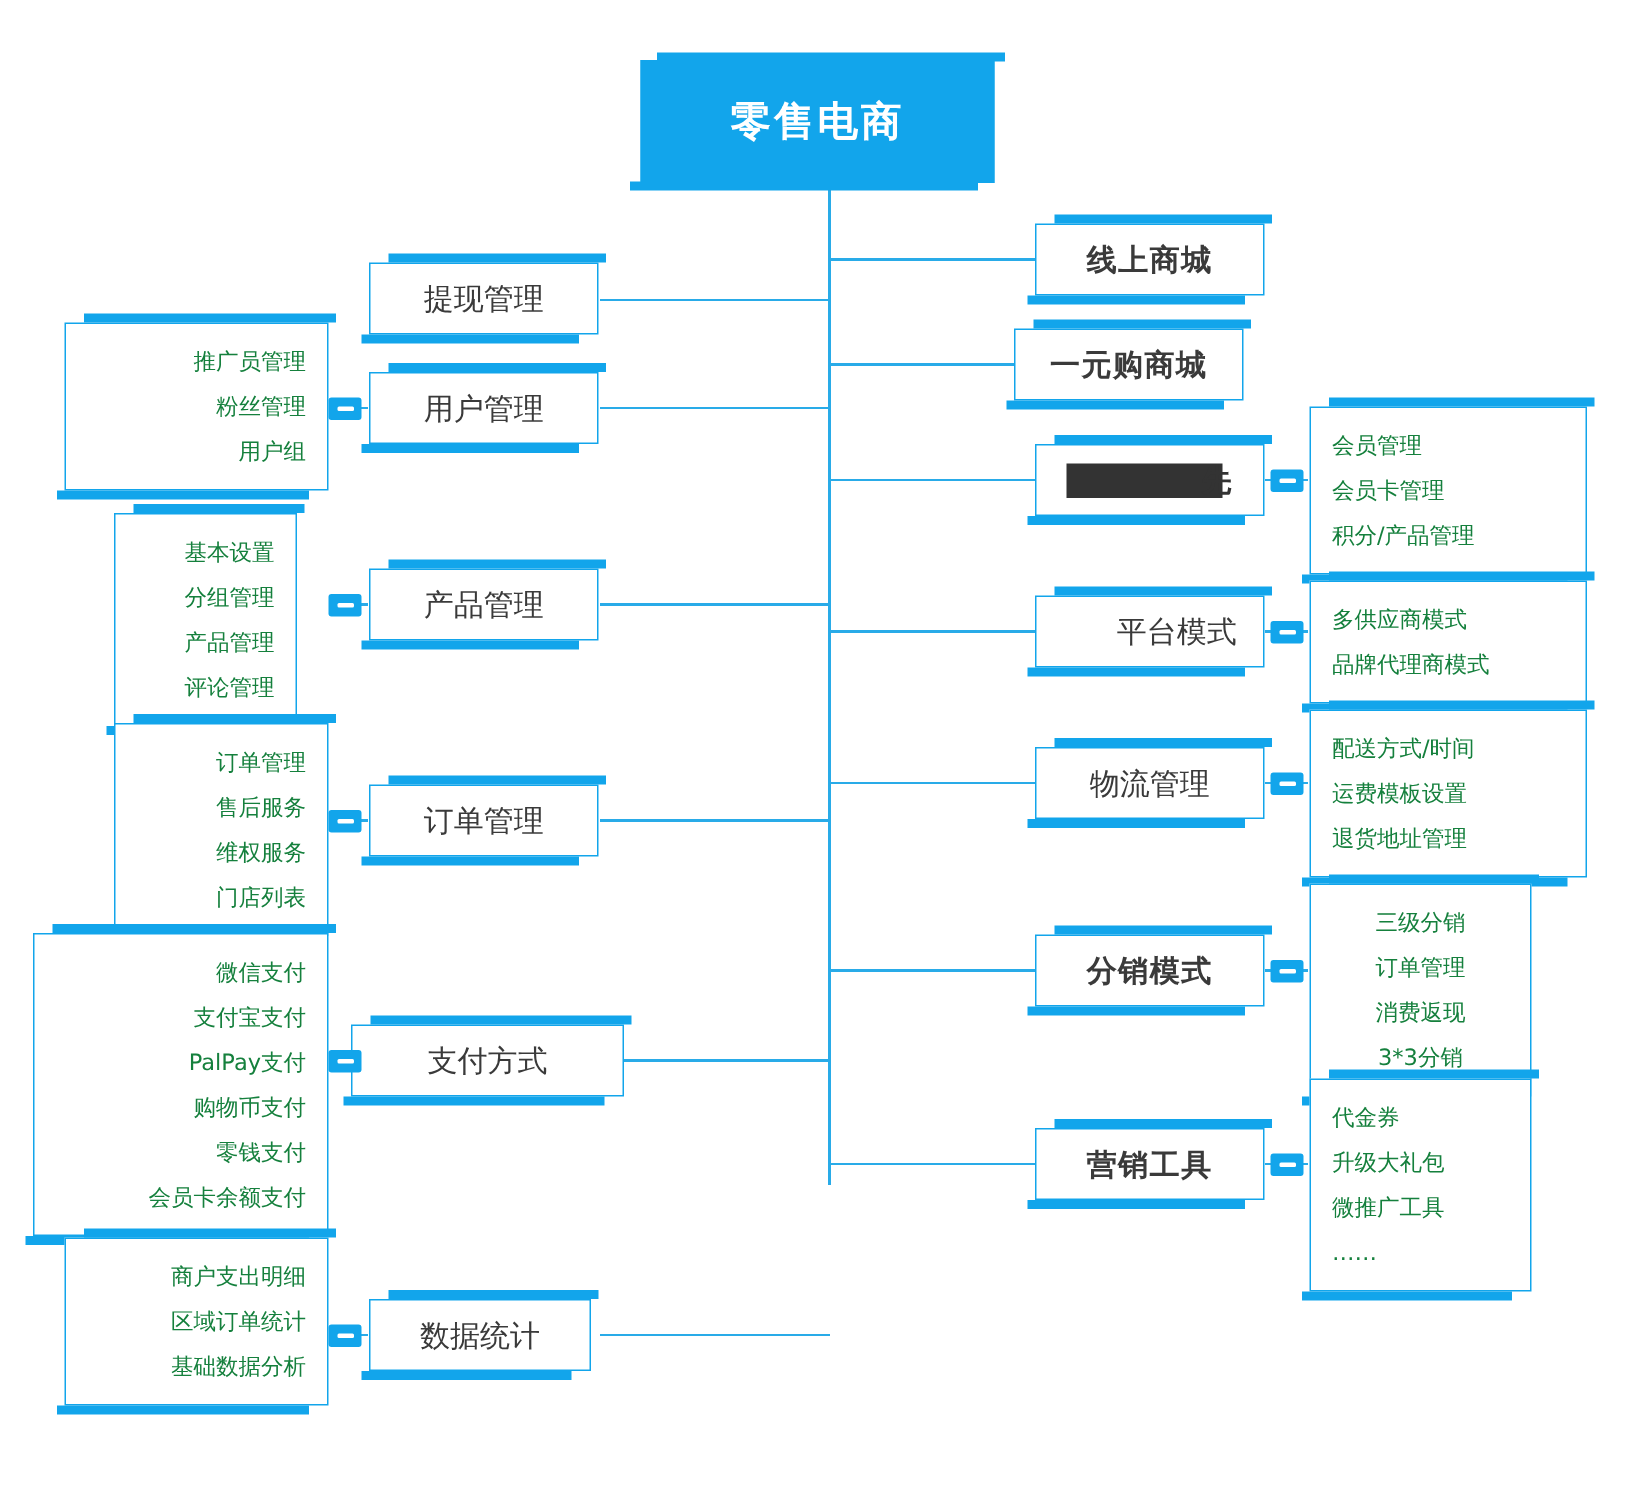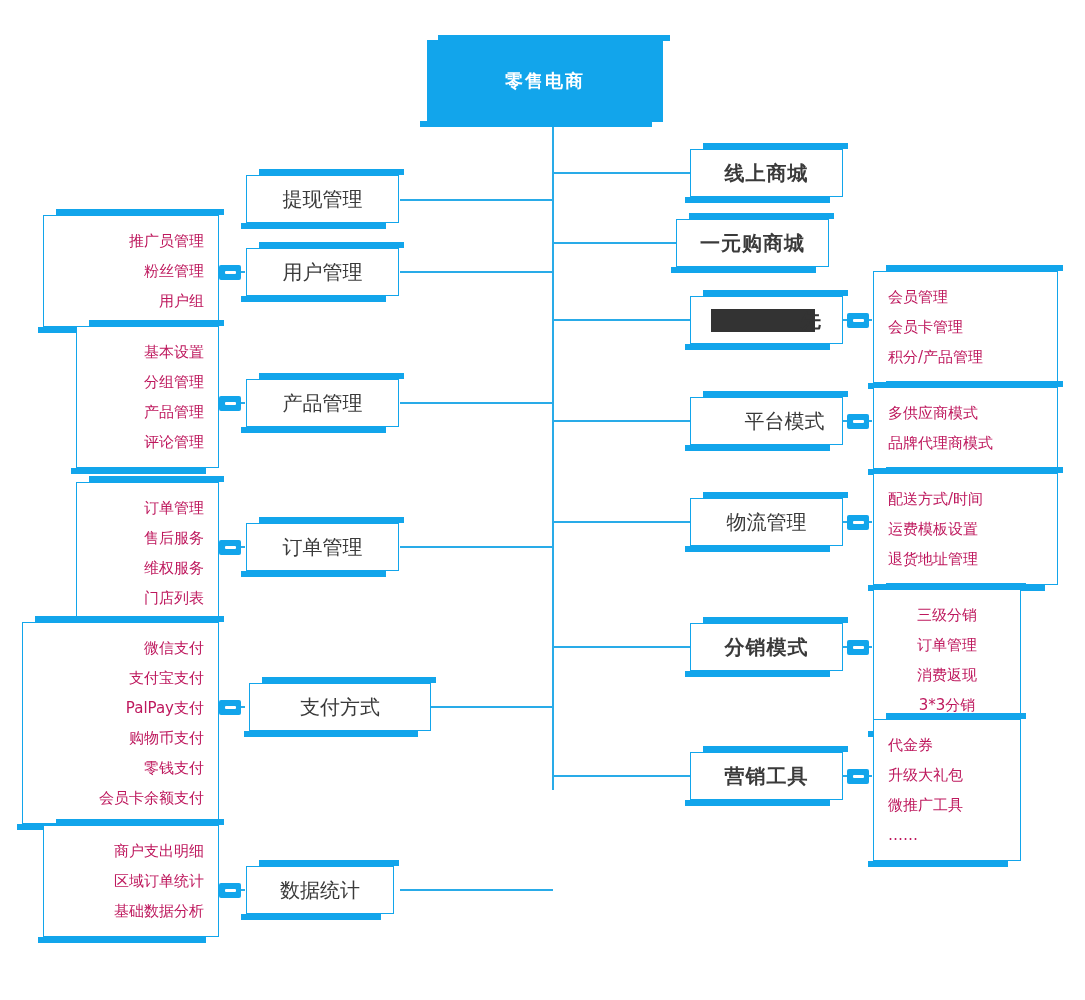--- a/index.html
+++ b/index.html
@@ -59,40 +59,40 @@
     bottom: -7px;
     left: -6px;
     right: 12px;
   }
 
   
   .node.root {
     background: #12a5eb;
     border-color: #12a5eb;
     color: #ffffff;
-    font-size: 18px;
+    font-size: 27px;
     font-weight: bold;
     letter-spacing: 2px;
   }
   .node.root::before { top: -6px; left: 10px; right: -8px; }
   .node.root::after  { bottom: -6px; left: -8px; right: 10px; }
 
   
   .node.main {
     font-size: 20px;
   }
   .node.main.bold { font-weight: bold; letter-spacing: 1px; }
 
   
   .node.leaflist {
     display: block;
     padding: 10px 14px;
     font-size: 15px;
     line-height: 30px;
-    color: #be185d;
+    color: #15803d;
   }
   .node.leaflist.align-right { text-align: right; }
   .node.leaflist.align-left  { text-align: left; }
   .leaf-item { white-space: nowrap; }
 
   
   .toggle {
     position: absolute;
     width: 22px;
     height: 15px;
@@ -181,35 +181,35 @@
   </div>
 
   <div class="node main" style="left:246px; top:379px; width:153px; height:48px;">
     <span>产品管理</span>
   </div>
 
   <div class="node main" style="left:246px; top:523px; width:153px; height:48px;">
     <span>订单管理</span>
   </div>
 
-  <div class="node main" style="left:249px; top:683px; width:182px; height:48px;">
+  <div class="node main" style="left:234px; top:683px; width:182px; height:48px;">
     <span>支付方式</span>
   </div>
 
   <div class="node main" style="left:246px; top:866px; width:148px; height:48px;">
     <span>数据统计</span>
   </div>
 
   <div class="node leaflist align-right" style="left:43px; top:215px; width:176px;">
     <div class="leaf-item">推广员管理</div>
     <div class="leaf-item">粉丝管理</div>
     <div class="leaf-item">用户组</div>
   </div>
 
-  <div class="node leaflist align-right" style="left:76px; top:326px; width:143px;padding-left:44px;">
+  <div class="node leaflist align-right" style="left:76px; top:342px; width:122px;padding-left:44px;">
     <div class="leaf-item">基本设置</div>
     <div class="leaf-item">分组管理</div>
     <div class="leaf-item">产品管理</div>
     <div class="leaf-item">评论管理</div>
   </div>
 
   <div class="node leaflist align-right" style="left:76px; top:482px; width:143px;">
     <div class="leaf-item">订单管理</div>
     <div class="leaf-item">售后服务</div>
     <div class="leaf-item">维权服务</div>

